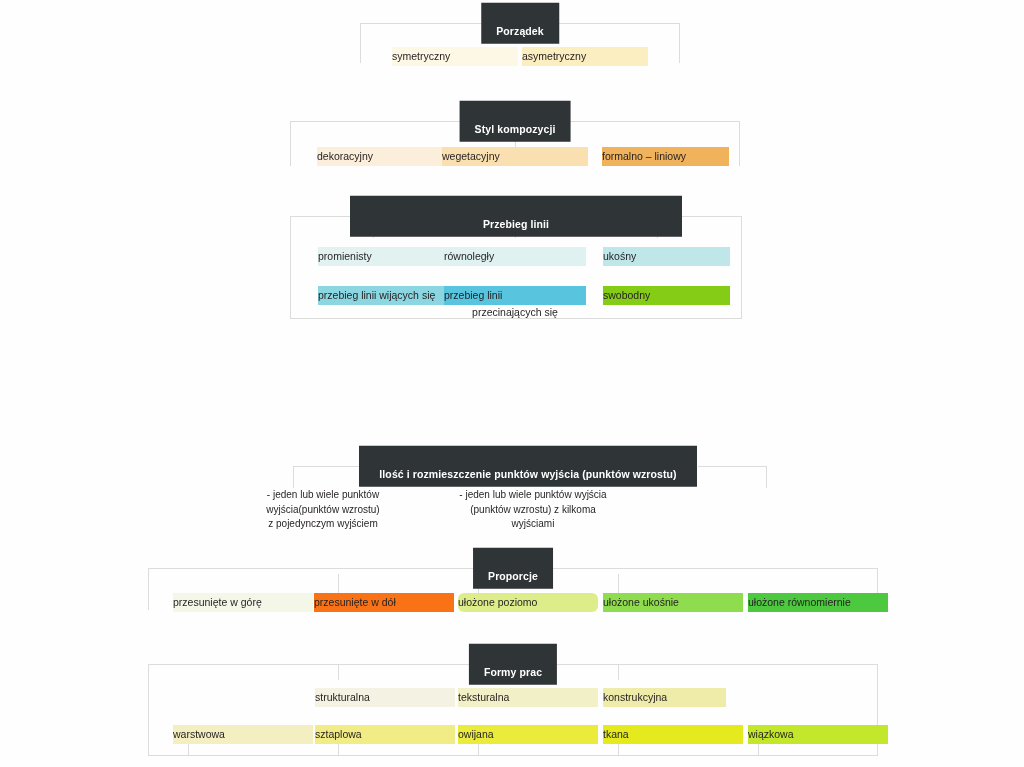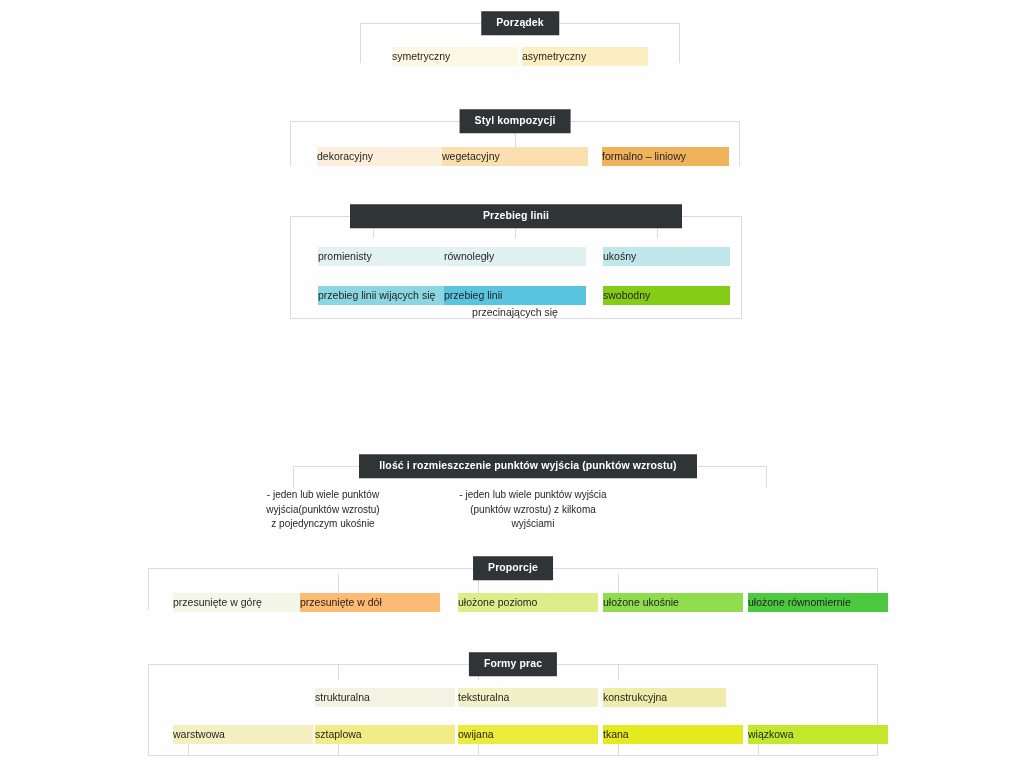--- a/index.html
+++ b/index.html
@@ -43,21 +43,21 @@
   .title-bar {
     position: absolute;
     top: 0;
     transform: translate(-50%, -50%);
     background: #2f3437;
     color: #ffffff;
     font-size: 10.5px;
     font-weight: 700;
     letter-spacing: .1px;
     text-align: center;
-    padding: 5px 14px 6px;
+    padding: 22px 14px 6px;
     white-space: nowrap;
     line-height: 1;
     z-index: 6;
     box-shadow: 0 0 0 1px #2f3437;
   }
 
   
   .tick {
     position: absolute;
     width: 1px;
@@ -143,41 +143,41 @@
   <div class="section" style="left:228px; top:466px; width:600px; height:75px;">
     <div class="title-bar" style="left:50%; width:336px; box-sizing:border-box;">Ilość i rozmieszczenie punktów wyjścia (punktów wzrostu)</div>
     <div class="tick" style="left:65px; top:0px; height:22px;"></div>
     <div class="tick" style="left:538px; top:0px; height:22px;"></div>
     <div class="tick" style="left:65px; top:0px; height:1px; width:67px;"></div>
     <div class="tick" style="left:470px; top:0px; height:1px; width:69px;"></div>
 
     <div class="textblock" style="left:0px; top:22px; width:190px;">
       <div>- jeden lub wiele punktów</div>
       <div>wyjścia(punktów wzrostu)</div>
-      <div>z pojedynczym ukośnie</div>
+      <div>z pojedynczym wyjściem</div>
     </div>
 
     <div class="textblock" style="left:205px; top:22px; width:200px;">
       <div>- jeden  lub wiele punktów wyjścia</div>
       <div>(punktów wzrostu) z kilkoma</div>
       <div>wyjściami</div>
     </div>
 
   </div>
 
   <div class="section" style="left:148px; top:568px; width:730px; height:42px;">
     <div class="frame no-bottom"></div>
     <div class="title-bar" style="left:50%;">Proporcje</div>
     <div class="tick" style="left:190px; top:6px; height:20px;"></div>
     <div class="tick" style="left:330px; top:6px; height:20px;"></div>
     <div class="tick" style="left:470px; top:6px; height:20px;"></div>
 
     <div class="chip" style="left:25px; top:25px; width:140px; background:#f4f6e8;">przesunięte w górę</div>
-    <div class="chip" style="left:152px; top:25px; width:140px; background:#fdba74;">przesunięte w dół</div>
-    <div class="chip" style="left:310px; top:25px; width:140px; background:#dded8a;">ułożone poziomo</div>
+    <div class="chip" style="left:166px; top:25px; width:140px; background:#f97316;">przesunięte w dół</div>
+    <div class="chip" style="left:310px; top:25px; width:140px; background:#dded8a;border-radius:6px;">ułożone poziomo</div>
     <div class="chip" style="left:455px; top:25px; width:140px; background:#8fdc4e;">ułożone ukośnie</div>
     <div class="chip" style="left:600px; top:25px; width:140px; background:#4cc93f;">ułożone równomiernie</div>
   </div>
 
   <div class="section" style="left:148px; top:664px; width:730px; height:92px;">
     <div class="frame"></div>
     <div class="title-bar" style="left:50%;">Formy prac</div>
     <div class="tick" style="left:190px; top:0px; height:16px;"></div>
     <div class="tick" style="left:330px; top:0px; height:16px;"></div>
     <div class="tick" style="left:470px; top:0px; height:16px;"></div>

